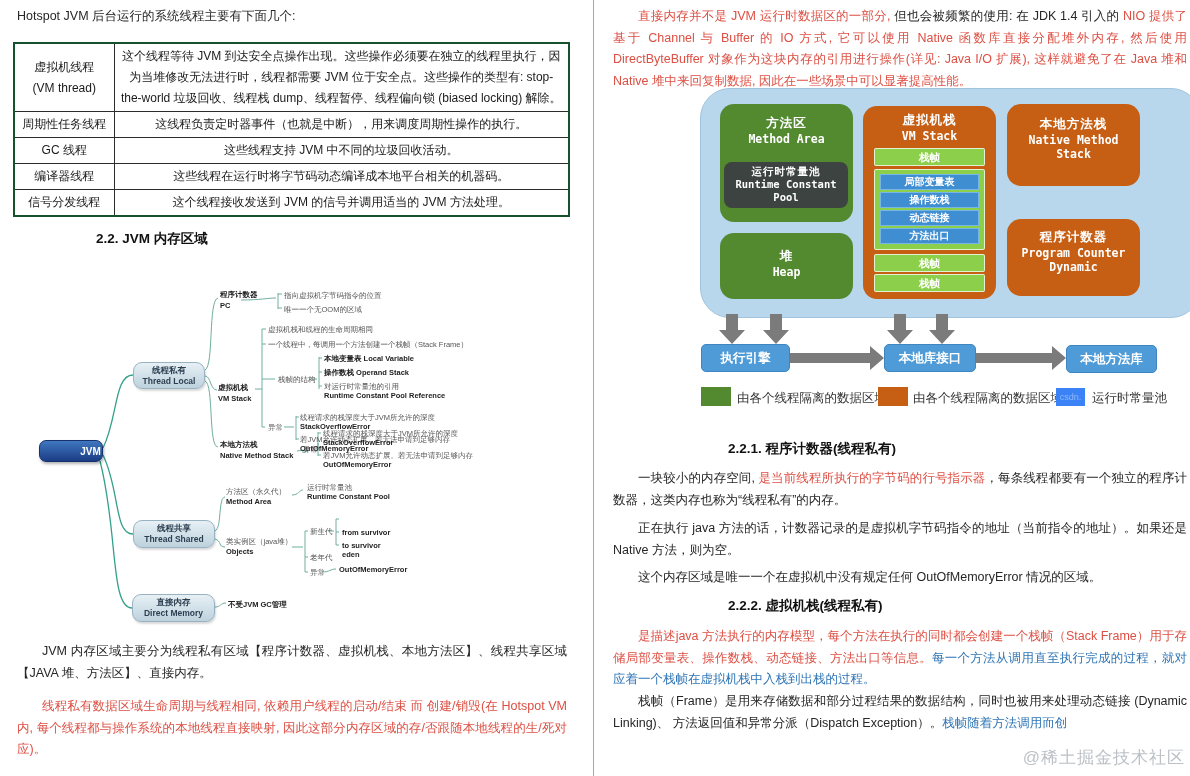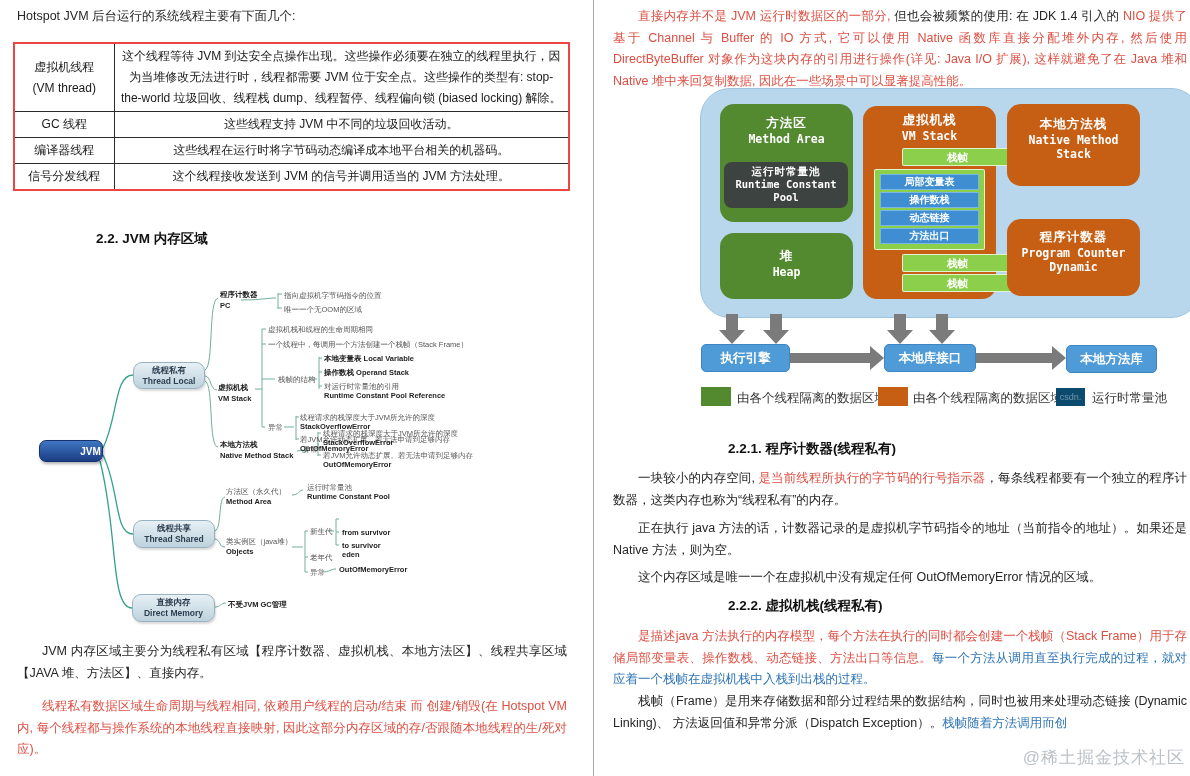--- a/index.html
+++ b/index.html
@@ -11,21 +11,21 @@
   
   .para { position:absolute; font-size:12.5px; line-height:21.5px; text-align:justify; text-indent:2em; color:#262626; }
   .red { color:#dd4f43; }
   .blue { color:#2e74b5; }
   .black { color:#262626; }
   .h2 { position:absolute; font-size:13.5px; font-weight:bold; color:#111; }
 
   
   .sys-table { position:absolute; left:13px; top:42px; width:557px; border-collapse:collapse; font-size:12px; color:#1a1a1a; }
   .sys-table td { border:1px solid #2b2b2b; text-align:center; vertical-align:middle; padding:2px 6px; line-height:21px; }
-  .sys-table { border:2px solid #ef4444; }
+  .sys-table { border:2px solid #14532d; }
   .sys-table .term { width:100px; }
 
   
   .mindmap { position:absolute; left:0; top:250px; width:595px; height:390px; }
   .mindmap svg { position:absolute; left:0; top:0; }
   .mm-node { position:absolute; background:linear-gradient(180deg,#e7f0f5,#bdd2dd); border:1px solid #98b2c1;
              border-radius:9px; box-shadow:1px 2px 2px rgba(0,0,0,.15); text-align:center; padding-top:2px;
              font-size:8.5px; font-weight:bold; color:#2c3e50; line-height:11px; }
   .mm-root { position:absolute; background:linear-gradient(180deg,#3f77c0,#1b3d85); border:1px solid #16316b;
              border-radius:7px; color:#fff; font-weight:bold; font-size:10px; text-align:center; line-height:21px;
@@ -39,21 +39,21 @@
   .dbox { position:absolute; border-radius:14px; color:#fff; text-align:center; }
   .dbox .zh { font-size:12.5px; font-weight:bold; letter-spacing:1px; }
   .dbox .en { font-family:"DejaVu Sans Mono", monospace; font-size:11.5px; font-weight:bold; line-height:14px; }
   .green-box { background:#538a30; }
   .orange-box { background:#c65e14; }
   .pool-box { position:absolute; left:4px; top:58px; width:124px; height:46px; background:#3c4340; border-radius:8px;
               color:#fff; text-align:center; padding-top:3px; }
   .pool-box .zh { font-size:10.5px; font-weight:bold; line-height:13px; }
   .pool-box .en { font-size:10.5px; line-height:13px; }
   .lime-bar { position:absolute; left:11px; width:111px; height:18px; background:#8ccf4a; border:1px solid rgba(255,255,255,.75);
-              border-radius:2px; color:#fff; font-size:10.5px; font-weight:bold; text-align:center; line-height:16px;margin-left:28px; }
+              border-radius:2px; color:#fff; font-size:10.5px; font-weight:bold; text-align:center; line-height:16px; }
   .frame-group { position:absolute; left:11px; top:63px; width:111px; height:81px; background:#8ccf4a;
                  border:1px solid rgba(255,255,255,.75); border-radius:2px; padding:4px 5px; }
   .blue-row { height:16px; background:#3f8ed2; border:1px solid #77b5e4; color:#fff; font-size:10px; font-weight:bold;
               text-align:center; line-height:14px; margin-bottom:2px; }
   .flow-box { position:absolute; height:28px; background:#4e9bd8; border:1px solid #3d86c2; border-radius:5px;
               color:#fff; font-size:12.5px; font-weight:bold; text-align:center; line-height:26px; }
   .legend-item { position:absolute; font-size:12.5px; color:#333; }
   .legend-swatch { position:absolute; width:30px; height:19px; }
   .csdn-mark { color:rgba(255,255,255,.4); font-size:9px; line-height:18px; text-align:center; font-weight:normal; }
 
@@ -66,20 +66,24 @@
   <div class="col-divider"></div>
 
   <div class="para" style="left:17px; top:6px; width:550px; text-indent:0;">Hotspot JVM 后台运行的系统线程主要有下面几个:</div>
 
   <table class="sys-table">
     <tbody>
         <tr>
       <td class="term"><span>虚拟机线程</span><br>
           <span>(VM thread)</span></td>
       <td>这个线程等待 JVM 到达安全点操作出现。这些操作必须要在独立的线程里执行，因为当堆修改无法进行时，线程都需要 JVM 位于安全点。这些操作的类型有: stop-the-world 垃圾回收、线程栈 dump、线程暂停、线程偏向锁 (biased locking) 解除。</td>
+    </tr>
+    <tr>
+      <td class="term">周期性任务线程</td>
+      <td>这线程负责定时器事件（也就是中断），用来调度周期性操作的执行。</td>
     </tr>
     <tr>
       <td class="term">GC 线程</td>
       <td>这些线程支持 JVM 中不同的垃圾回收活动。</td>
     </tr>
     <tr>
       <td class="term">编译器线程</td>
       <td>这些线程在运行时将字节码动态编译成本地平台相关的机器码。</td>
     </tr>
     <tr>
@@ -240,21 +244,21 @@
   </svg>
 
   <div class="flow-box" style="left:701px; top:344px; width:89px;">执行引擎</div>
   <div class="flow-box" style="left:884px; top:344px; width:92px;">本地库接口</div>
   <div class="flow-box" style="left:1066px; top:345px; width:91px;">本地方法库</div>
 
   <div class="legend-swatch" style="left:701px; top:387px; background:#538a30;"></div>
   <div class="legend-item" style="left:737px; top:390px;">由各个线程隔离的数据区域</div>
   <div class="legend-swatch" style="left:878px; top:387px; background:#c65e14;"></div>
   <div class="legend-item" style="left:913px; top:390px;">由各个线程隔离的数据区域</div>
-  <div class="legend-swatch csdn-mark" style="left:1056px; top:388px; background:#0c4a6e; width:29px; height:18px;">csdn.</div>
+  <div class="legend-swatch csdn-mark" style="left:1056px; top:388px; background:#3b82f6; width:29px; height:18px;">csdn.</div>
   <div class="legend-item" style="left:1092px; top:390px;">运行时常量池</div>
 
   <div class="h2" style="left:728px; top:440px;">2.2.1. 程序计数器(线程私有)</div>
   <p class="para" style="left:613px; top:468px; width:574px;">
     <span class="black">一块较小的内存空间, </span><span class="red">是当前线程所执行的字节码的行号指示器</span><span class="black">，每条线程都要有一个独立的程序计数器，这类内存也称为“线程私有”的内存。</span>
   </p>
   <p class="para" style="left:613px; top:518px; width:574px;">
     <span class="black">正在执行 java 方法的话，计数器记录的是虚拟机字节码指令的地址（当前指令的地址）。如果还是 Native 方法，则为空。</span>
   </p>
   <p class="para" style="left:613px; top:567px; width:574px;">

